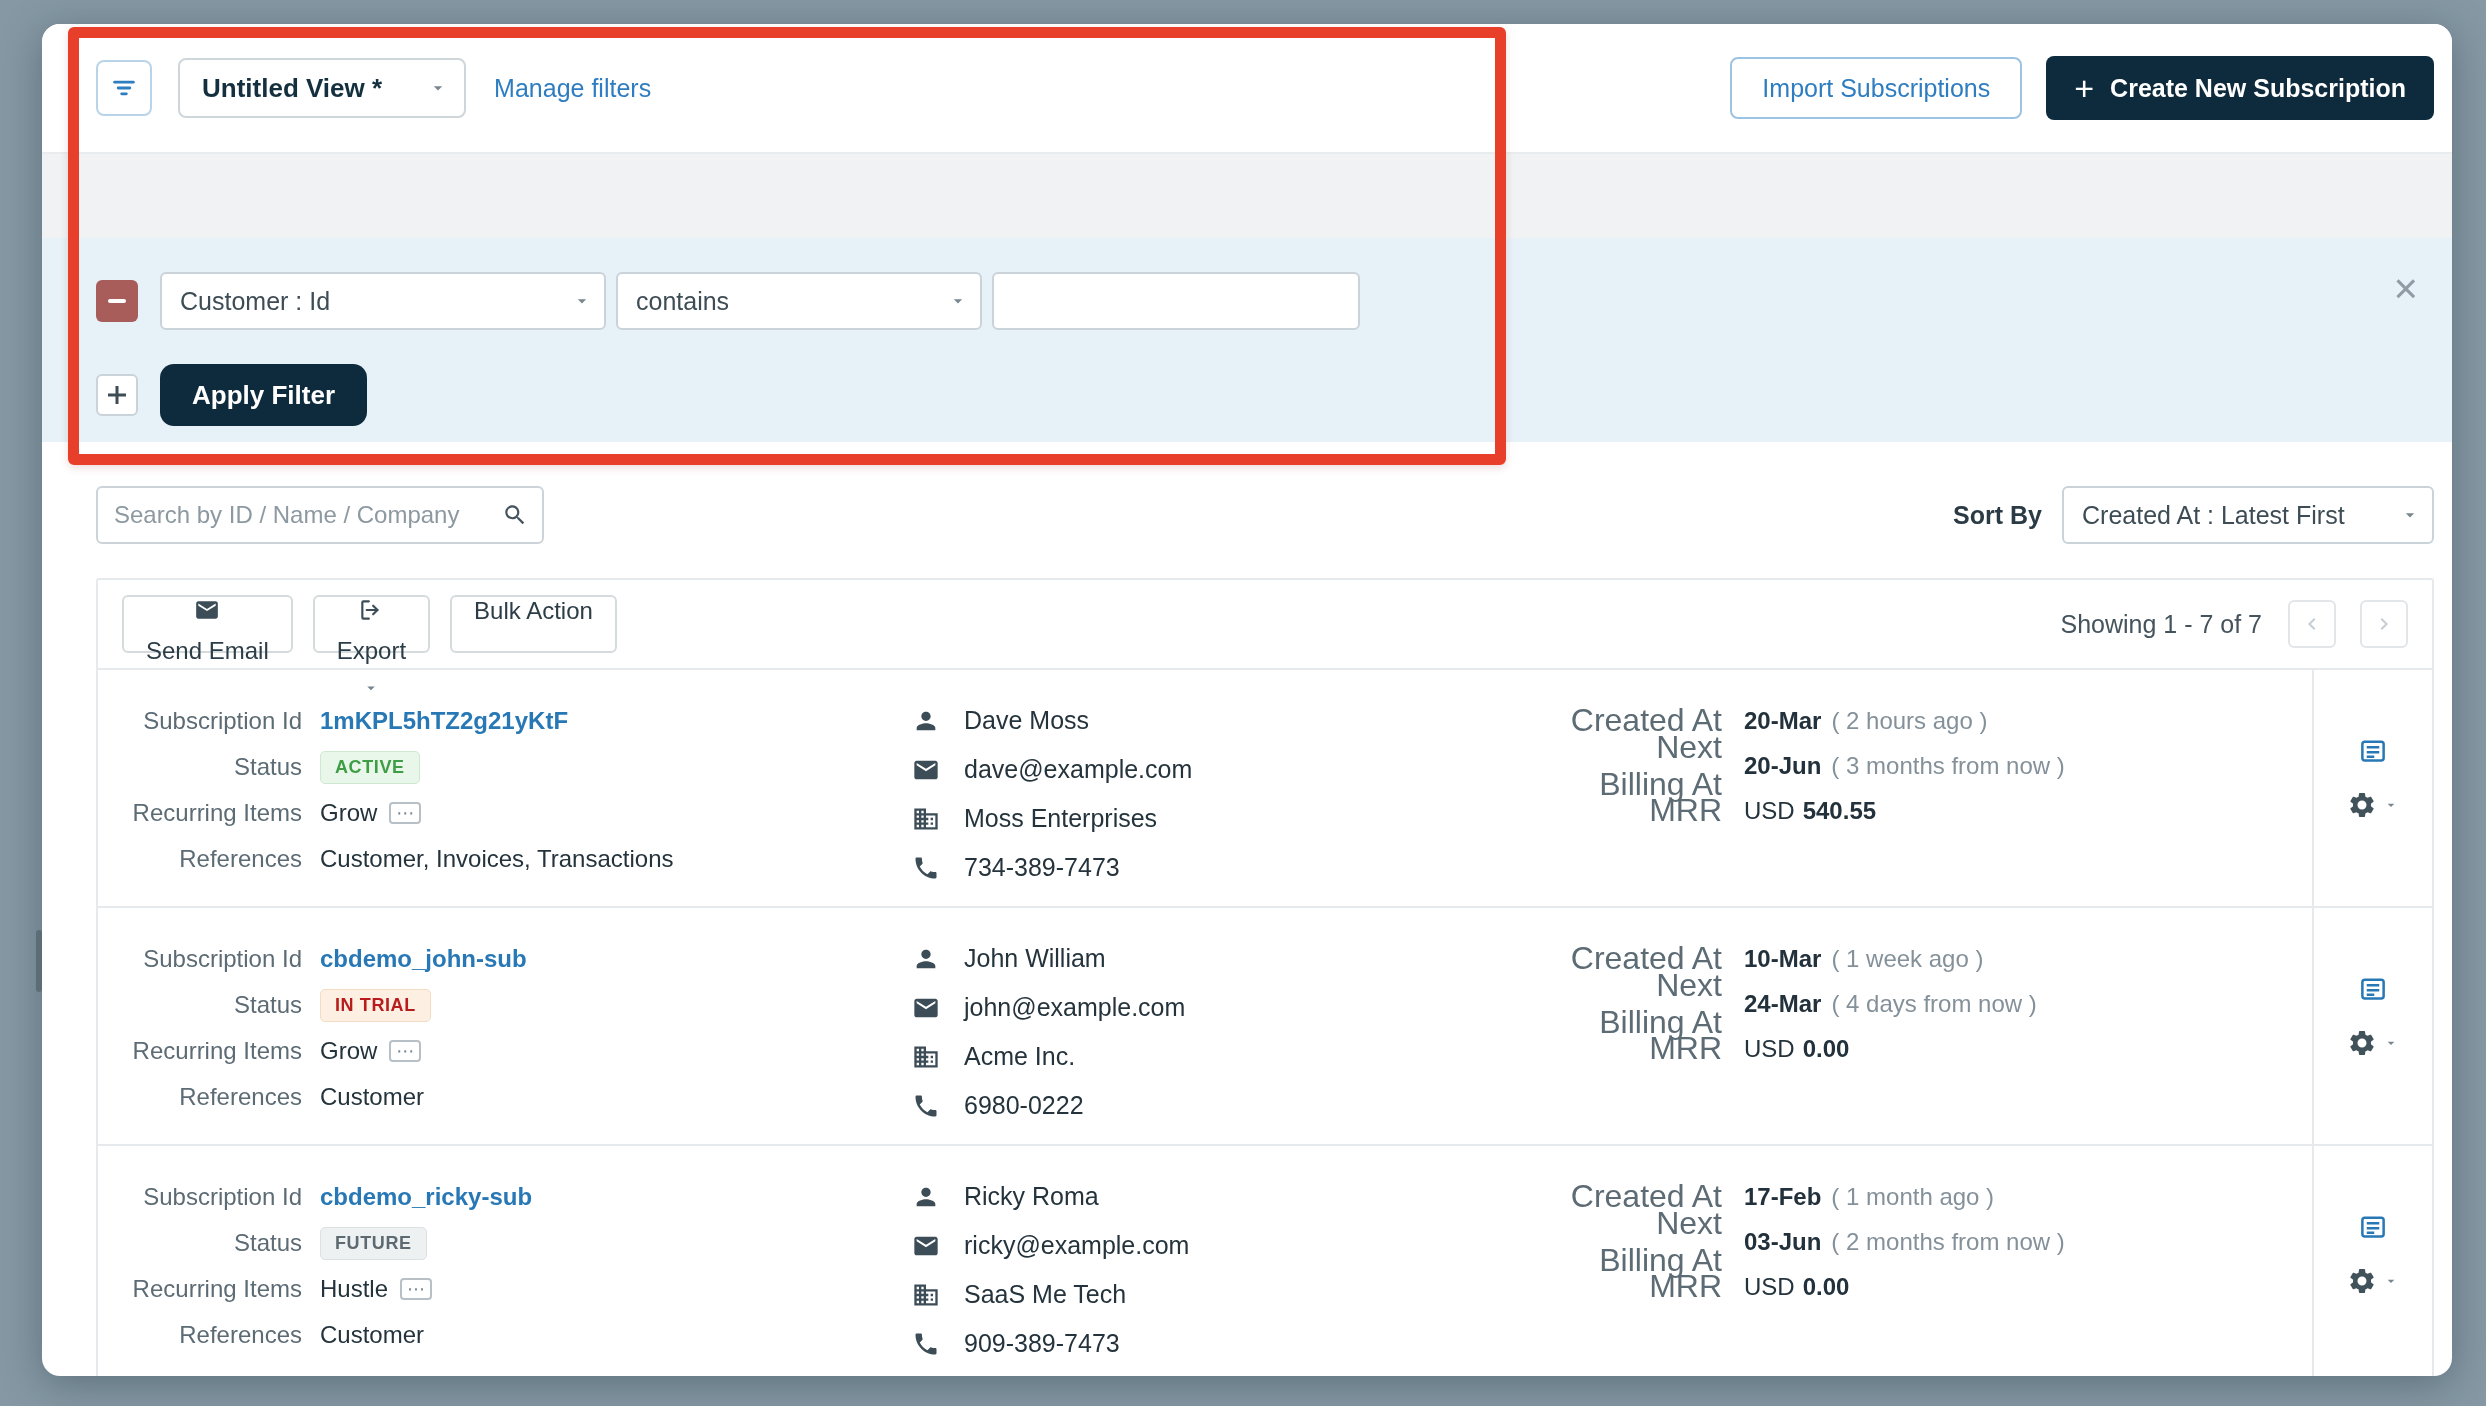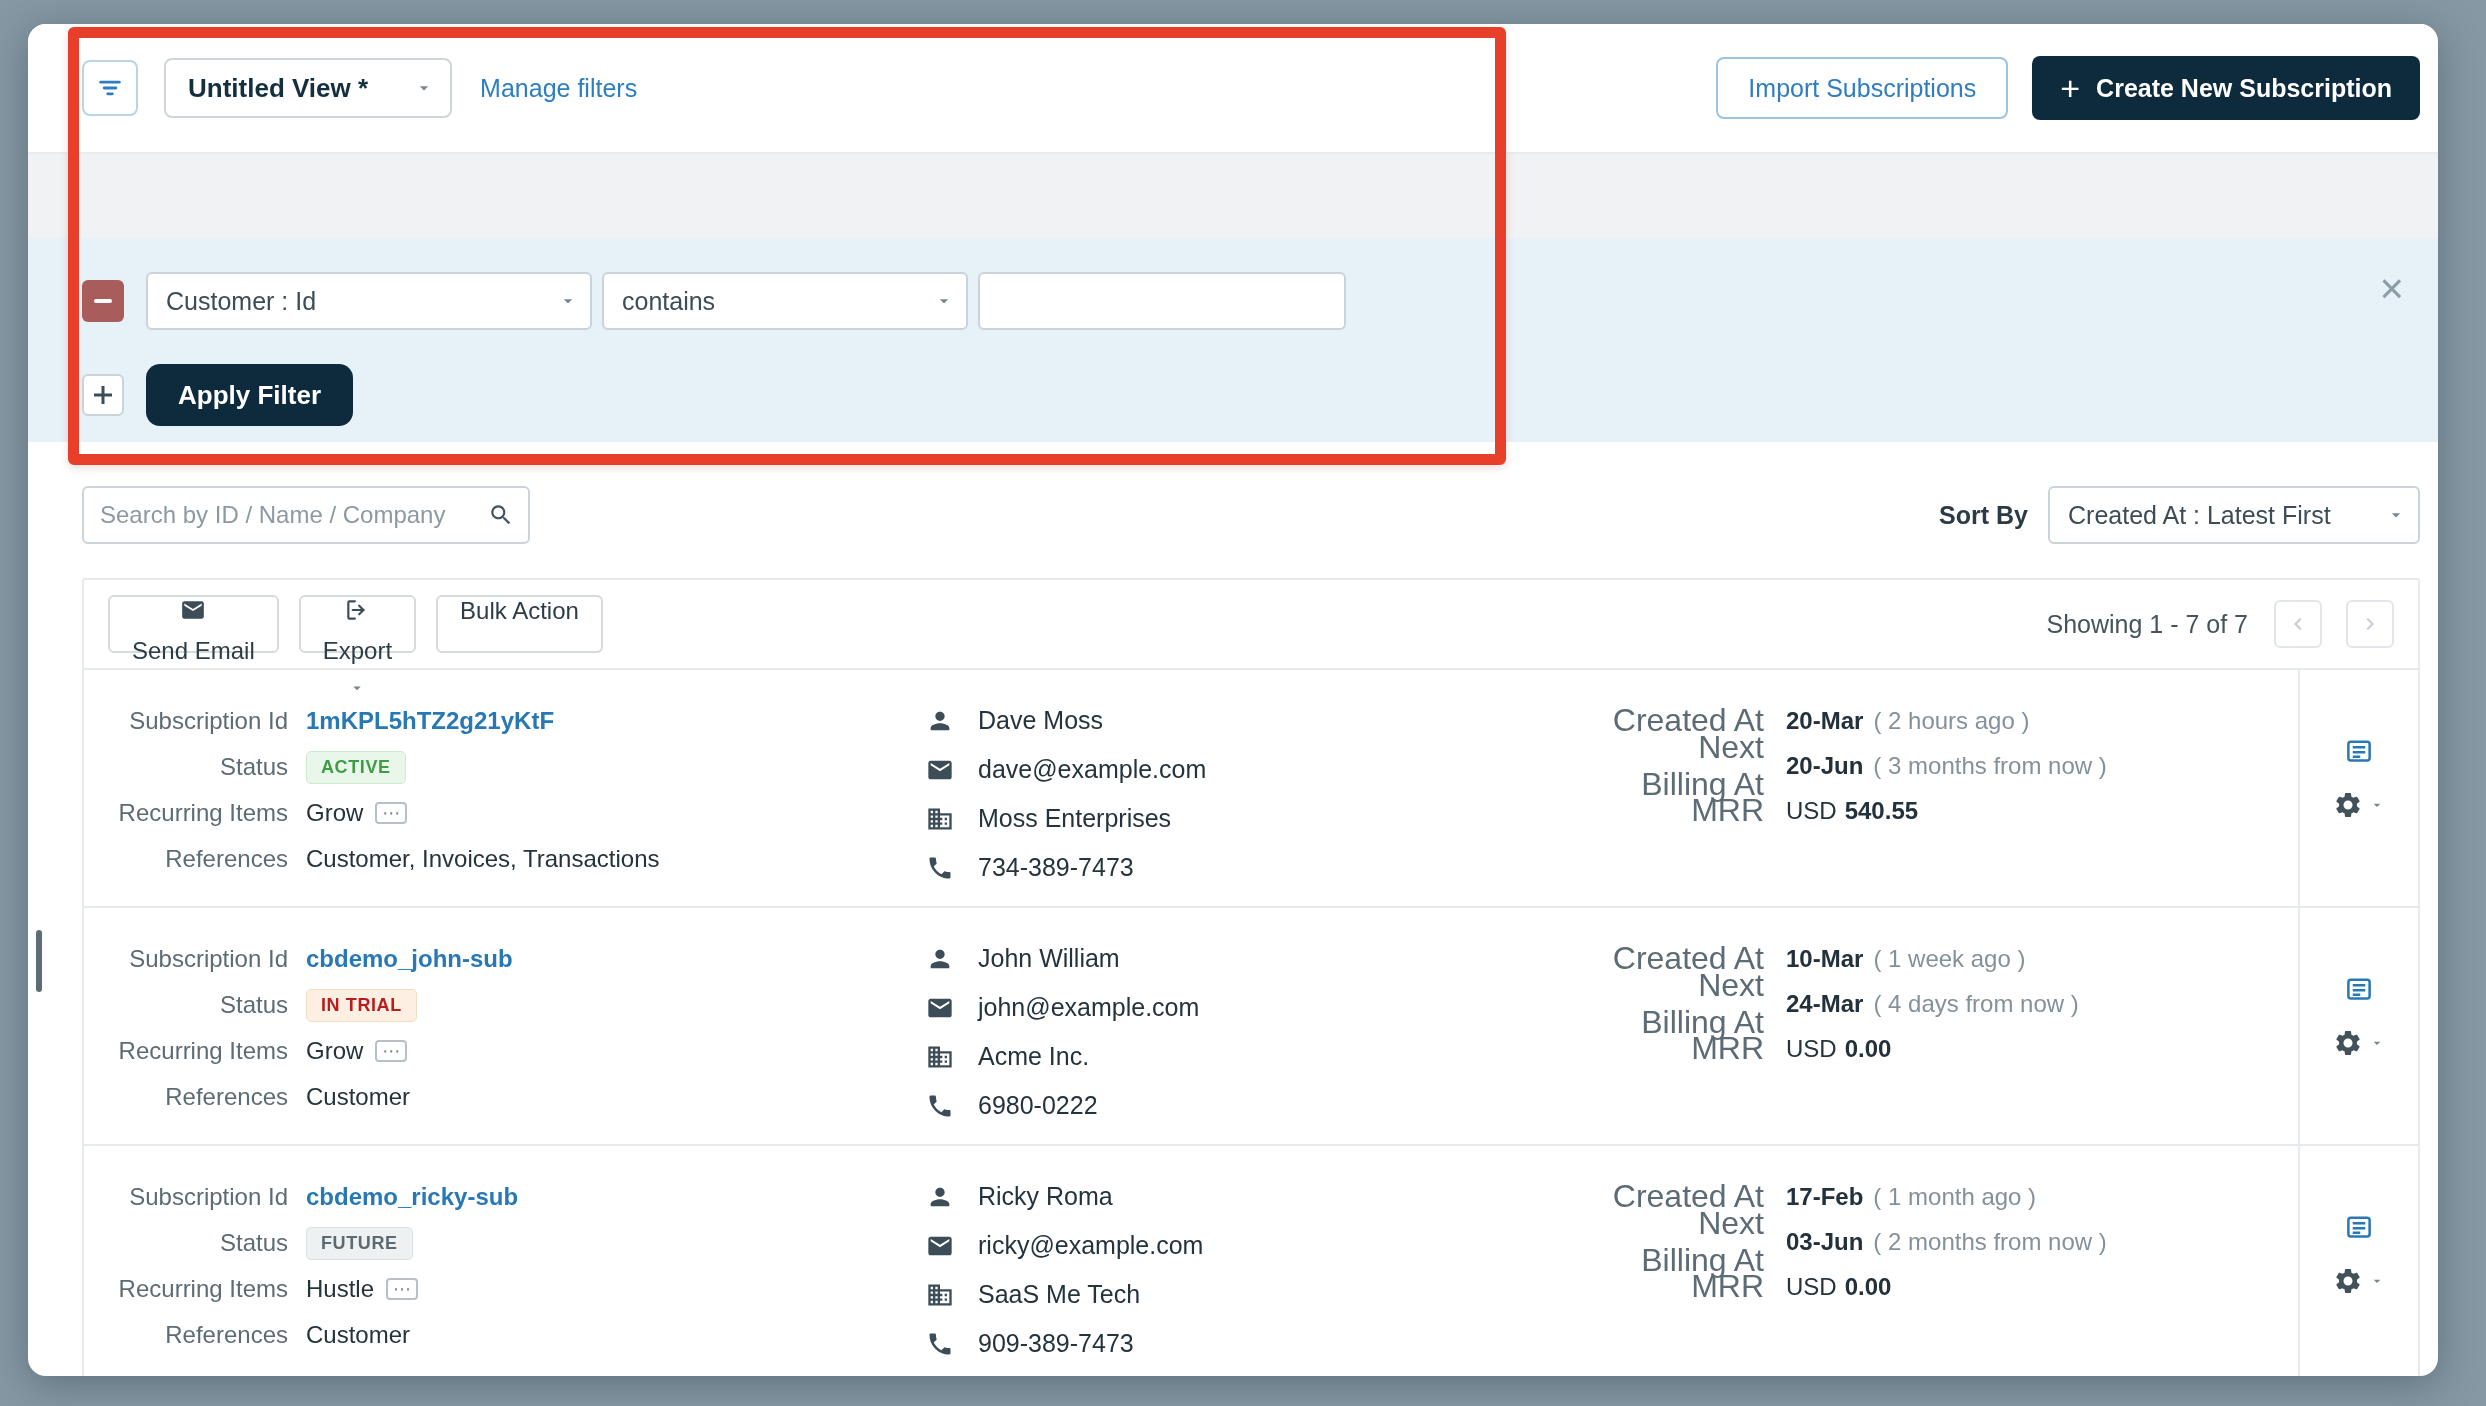--- a/index.html
+++ b/index.html
@@ -5,21 +5,21 @@
   * { margin:0; padding:0; box-sizing:border-box; }
   html,body { width:2486px; height:1406px; }
   body {
     background:#8598a3;
     font-family:"Liberation Sans", sans-serif;
     position:relative; overflow:hidden;
   }
   button { font-family:inherit; }
 
   .window {
-    position:absolute; left:28px; top:24px; width:2410px; height:1352px;
+    position:absolute; left:42px; top:24px; width:2410px; height:1352px;
     background:#fff; border-radius:18px; overflow:hidden;
     box-shadow:0 8px 40px rgba(20,40,55,.35);
   }
 
   
   .topbar {
     height:130px; display:flex; align-items:center;
     padding:0 18px 0 54px; border-bottom:2px solid #e9ecee; background:#fff;
   }
   .iconbtn-filter {
@@ -103,21 +103,21 @@
   .tbtn + .tbtn { margin-left:20px; }
   .tbtn .ticon { color:#3c4d57; display:flex; }
   .showing { margin-left:auto; font-size:25px; color:#44535c; }
   .pager { display:flex; gap:24px; margin-left:26px; }
   .pg-btn {
     width:48px; height:48px; border:2px solid #e2e6e8; border-radius:6px; background:#fff;
     color:#c6ced3; display:flex; align-items:center; justify-content:center; cursor:pointer;
   }
 
   
-  .row { display:flex; align-items:stretch; border-bottom:2px solid #e7eaec;gap:28px; }
+  .row { display:flex; align-items:stretch; border-bottom:2px solid #e7eaec; }
   .cell-left { width:814px; padding:28px 0 24px 24px; }
   .line { display:flex; align-items:center; height:46px; }
   .lbl { width:180px; text-align:right; font-size:24px; color:#5c6b74; flex-shrink:0; }
   .val { margin-left:18px; font-size:24px; color:#24333c; }
   .sub-id { margin-left:18px; font-size:24px; font-weight:bold; color:var(--link,#2878b5); cursor:pointer; text-decoration:none; }
   .badge { margin-left:18px; font-size:18px; font-weight:bold; letter-spacing:.6px; padding:5px 14px; border-radius:5px; }
   .badge-active { background:#e9f6ea; color:#3f9d45; border:1px solid #cfe9d1; }
   .badge-trial  { background:#fdf0e3; color:#b91c1c; border:1px solid #f2dcc3; }
   .badge-future { background:#eef1f2; color:#5d6a72; border:1px solid #dbe0e2; }
   .more-chip {

